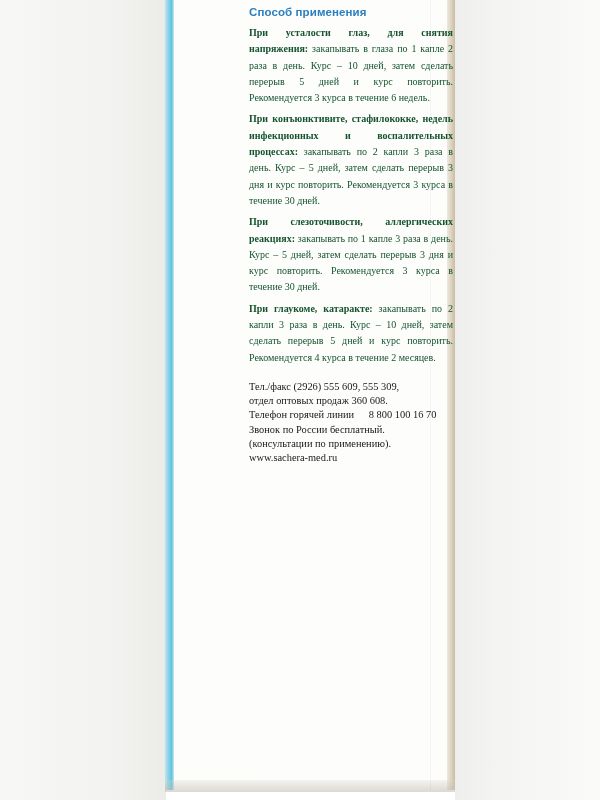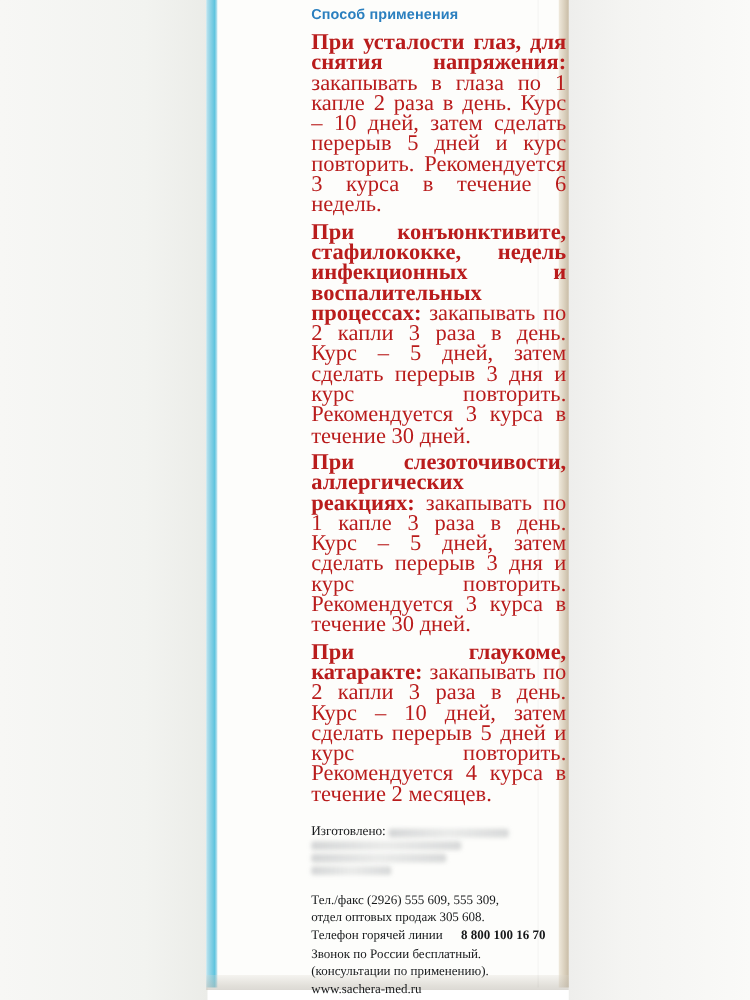--- a/index.html
+++ b/index.html
@@ -76,22 +76,22 @@
   }
   .section-title {
     color: #2a7fbf;
     font-family: "Liberation Sans", sans-serif;
     font-weight: bold;
     font-size: 11.5px;
     letter-spacing: 0.1px;
     margin: 0 0 7px 0;
   }
   .para {
-    color: #b91c1c;
-    font-size: 18px;
+    color: #14532d;
+    font-size: 10px;
     line-height: 16.3px;
     text-align: justify;
     margin: 0 0 5px 0;
     text-indent: 0;
   }
   .para b {
     font-weight: bold;
   }
   .manufacturer {
     margin-top: 16px;
@@ -115,21 +115,21 @@
   .blur-2 { width: 120px; }
   .blur-3 { width: 108px; }
   .blur-4 { width: 64px; }
   .contact {
     margin-top: 14px;
     font-size: 10.4px;
     line-height: 14.2px;
     color: #16181a;
   }
   .contact div { margin: 0; }
-  .contact .hot b { font-weight: bold; padding-left: 12px; }
+  .contact .hot b { font-weight: normal; padding-left: 12px; }
   .site { margin-top: 2px; }
   
   .crease {
     position: absolute;
     top: 0;
     width: 1px;
     height: 790px;
     background: rgba(0,0,0,0.03);
   }
 </style>
@@ -153,31 +153,24 @@
 
     <p class="para"><b>При усталости глаз, для снятия напряжения:</b><span> закапывать в глаза по 1 капле 2 раза в день. Курс – 10 дней, затем сделать перерыв 5 дней и курс повторить. Рекомендуется 3 курса в течение 6 недель.</span></p>
 
     <p class="para"><b>При конъюнктивите, стафилококке, недель инфекционных и воспалительных процессах:</b><span> закапывать по 2 капли 3 раза в день. Курс – 5 дней, затем сделать перерыв 3 дня и курс повторить. Рекомендуется 3 курса в течение 30 дней.</span></p>
 
     <p class="para"><b>При слезоточивости, аллергических реакциях:</b><span> закапывать по 1 капле 3 раза в день. Курс – 5 дней, затем сделать перерыв 3 дня и курс повторить. Рекомендуется 3 курса в течение 30 дней.</span></p>
 
     <p class="para"><b>При глаукоме, катаракте:</b><span> закапывать по 2 капли 3 раза в день. Курс – 10 дней, затем сделать перерыв 5 дней и курс повторить. Рекомендуется 4 курса в течение 2 месяцев.</span></p>
 
 
-    <div class="manufacturer">
-      <span class="label">Изготовлено:</span>
-      <span class="blur-line blur-1"></span>
-      <span class="blur-line blur-2"></span>
-      <span class="blur-line blur-3"></span>
-      <span class="blur-line blur-4"></span>
-    </div>
 
     <div class="contact">
       <div>Тел./факс (2926) 555 609, 555 309,</div>
-      <div>отдел оптовых продаж 305 608.</div>
+      <div>отдел оптовых продаж 360 608.</div>
       <div class="hot"><span>Телефон горячей линии </span><b>8 800 100 16 70</b></div>
       <div>Звонок по России бесплатный.</div>
       <div>(консультации по применению).</div>
       <div class="site">www.sachera-med.ru</div>
     </div>
 
   </div>
 </div>
 
 </body></html>

